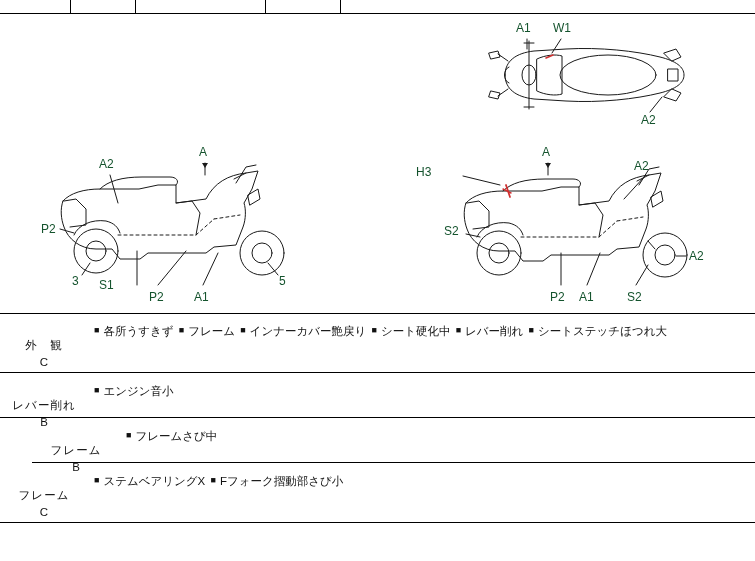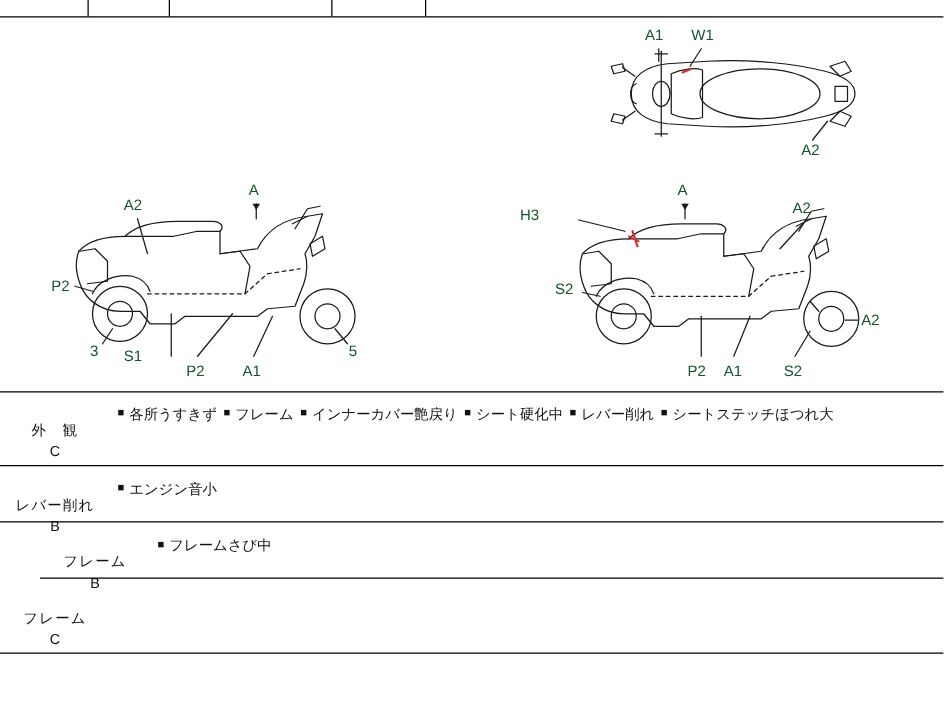--- a/index.html
+++ b/index.html
@@ -242,16 +242,20 @@
       <div class="body">
         <span class="item"><span class="bullet">■</span><span>フレームさび中</span></span>
       </div>
     </div>
 
     <div class="crow r4">
       <div class="cat">
         <span class="g">フレーム</span>
         <span class="gr">C</span>
       </div>
+      <div class="body">
+        <span class="item"><span class="bullet">■</span><span>ステムベアリングX</span></span>
+        <span class="item"><span class="bullet">■</span><span>Fフォーク摺動部さび小</span></span>
+      </div>
     </div>
 
   </div>
 </div>
 
 </body></html>

